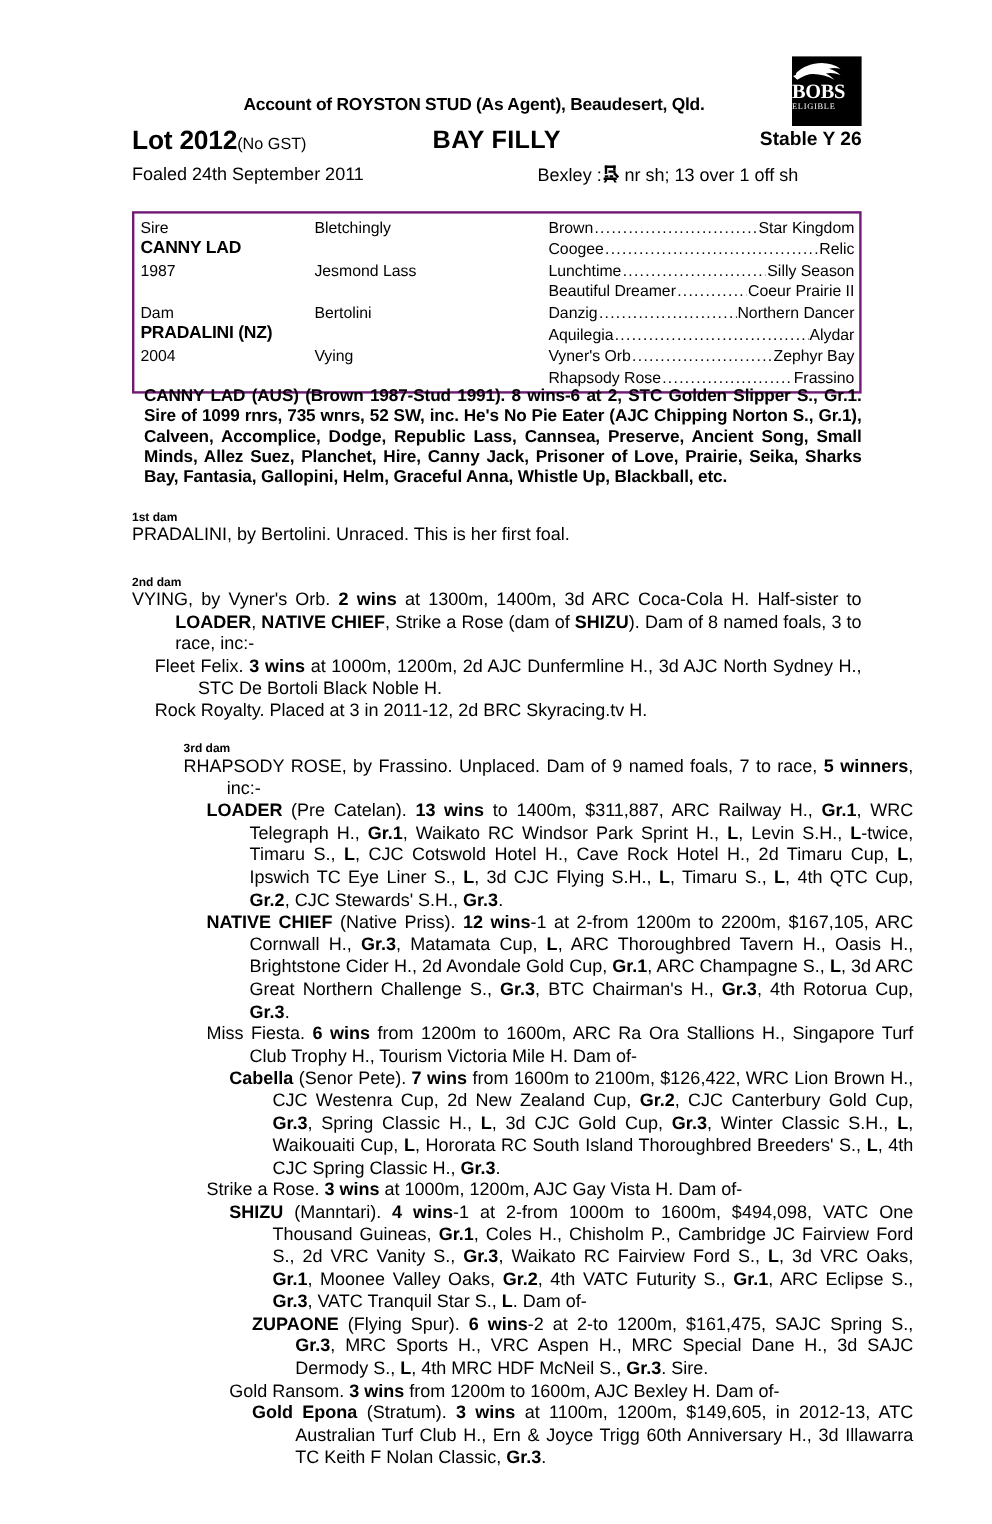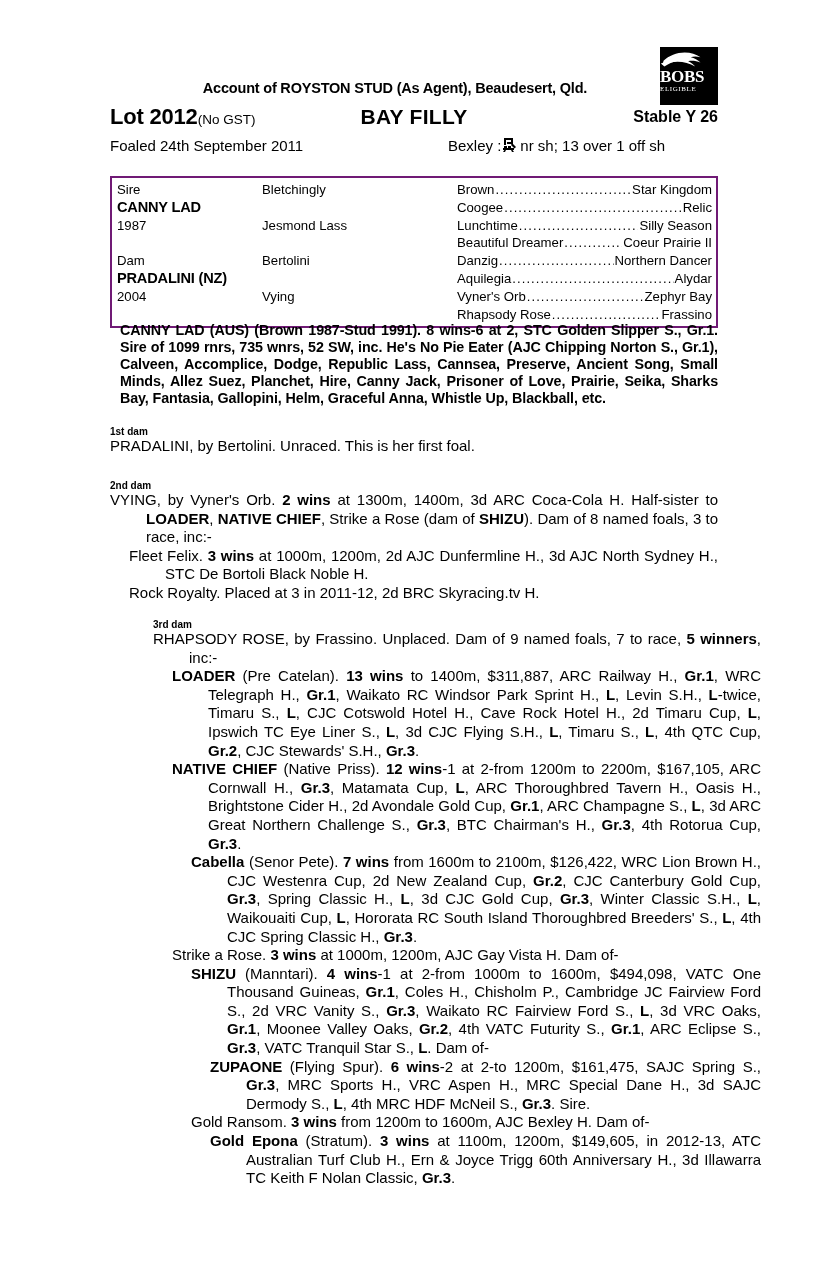--- a/index.html
+++ b/index.html
@@ -310,20 +310,21 @@
         <div class="damhead">2nd dam</div>
         <div class="para lvl0h">VYING, by Vyner's Orb. <b>2 wins</b> at 1300m, 1400m, 3d ARC Coca-Cola H. Half-sister to <b>LOADER</b>, <b>NATIVE CHIEF</b>, Strike a Rose (dam of <b>SHIZU</b>). Dam of 8 named foals, 3 to race, inc:-</div>
         <div class="para lvl1">Fleet Felix. <b>3 wins</b> at 1000m, 1200m, 2d AJC Dunfermline H., 3d AJC North Sydney H., STC De Bortoli Black Noble H.</div>
         <div class="para lvl1">Rock Royalty. Placed at 3 in 2011-12, 2d BRC Skyracing.tv H.</div>
       </div>
     <div class="blk-3rddam" id="dam2">
         <div class="damhead">3rd dam</div>
         <div class="para lvl0h">RHAPSODY ROSE, by Frassino. Unplaced. Dam of 9 named foals, 7 to race, <b>5 winners</b>, inc:-</div>
         <div class="para lvl1"><b>LOADER</b> (Pre Catelan). <b>13 wins</b> to 1400m, $311,887, ARC Railway H., <b>Gr.1</b>, WRC Telegraph H., <b>Gr.1</b>, Waikato RC Windsor Park Sprint H., <b>L</b>, Levin S.H., <b>L</b>-twice, Timaru S., <b>L</b>, CJC Cotswold Hotel H., Cave Rock Hotel H., 2d Timaru Cup, <b>L</b>, Ipswich TC Eye Liner S., <b>L</b>, 3d CJC Flying S.H., <b>L</b>, Timaru S., <b>L</b>, 4th QTC Cup, <b>Gr.2</b>, CJC Stewards' S.H., <b>Gr.3</b>.</div>
         <div class="para lvl1"><b>NATIVE CHIEF</b> (Native Priss). <b>12 wins</b>-1 at 2-from 1200m to 2200m, $167,105, ARC Cornwall H., <b>Gr.3</b>, Matamata Cup, <b>L</b>, ARC Thoroughbred Tavern H., Oasis H., Brightstone Cider H., 2d Avondale Gold Cup, <b>Gr.1</b>, ARC Champagne S., <b>L</b>, 3d ARC Great Northern Challenge S., <b>Gr.3</b>, BTC Chairman's H., <b>Gr.3</b>, 4th Rotorua Cup, <b>Gr.3</b>.</div>
+        <div class="para lvl1">Miss Fiesta. <b>6 wins</b> from 1200m to 1600m, ARC Ra Ora Stallions H., Singapore Turf Club Trophy H., Tourism Victoria Mile H. Dam of-</div>
         <div class="para lvl2"><b>Cabella</b> (Senor Pete). <b>7 wins</b> from 1600m to 2100m, $126,422, WRC Lion Brown H., CJC Westenra Cup, 2d New Zealand Cup, <b>Gr.2</b>, CJC Canterbury Gold Cup, <b>Gr.3</b>, Spring Classic H., <b>L</b>, 3d CJC Gold Cup, <b>Gr.3</b>, Winter Classic S.H., <b>L</b>, Waikouaiti Cup, <b>L</b>, Hororata RC South Island Thoroughbred Breeders' S., <b>L</b>, 4th CJC Spring Classic H., <b>Gr.3</b>.</div>
         <div class="para lvl1">Strike a Rose. <b>3 wins</b> at 1000m, 1200m, AJC Gay Vista H. Dam of-</div>
         <div class="para lvl2"><b>SHIZU</b> (Manntari). <b>4 wins</b>-1 at 2-from 1000m to 1600m, $494,098, VATC One Thousand Guineas, <b>Gr.1</b>, Coles H., Chisholm P., Cambridge JC Fairview Ford S., 2d VRC Vanity S., <b>Gr.3</b>, Waikato RC Fairview Ford S., <b>L</b>, 3d VRC Oaks, <b>Gr.1</b>, Moonee Valley Oaks, <b>Gr.2</b>, 4th VATC Futurity S., <b>Gr.1</b>, ARC Eclipse S., <b>Gr.3</b>, VATC Tranquil Star S., <b>L</b>. Dam of-</div>
         <div class="para lvl3"><b>ZUPAONE</b> (Flying Spur). <b>6 wins</b>-2 at 2-to 1200m, $161,475, SAJC Spring S., <b>Gr.3</b>, MRC Sports H., VRC Aspen H., MRC Special Dane H., 3d SAJC Dermody S., <b>L</b>, 4th MRC HDF McNeil S., <b>Gr.3</b>. Sire.</div>
         <div class="para lvl2">Gold Ransom. <b>3 wins</b> from 1200m to 1600m, AJC Bexley H. Dam of-</div>
         <div class="para lvl3"><b>Gold Epona</b> (Stratum). <b>3 wins</b> at 1100m, 1200m, $149,605, in 2012-13, ATC Australian Turf Club H., Ern &amp; Joyce Trigg 60th Anniversary H., 3d Illawarra TC Keith F Nolan Classic, <b>Gr.3</b>.</div>
       </div>
 
   </div>
 </div>

